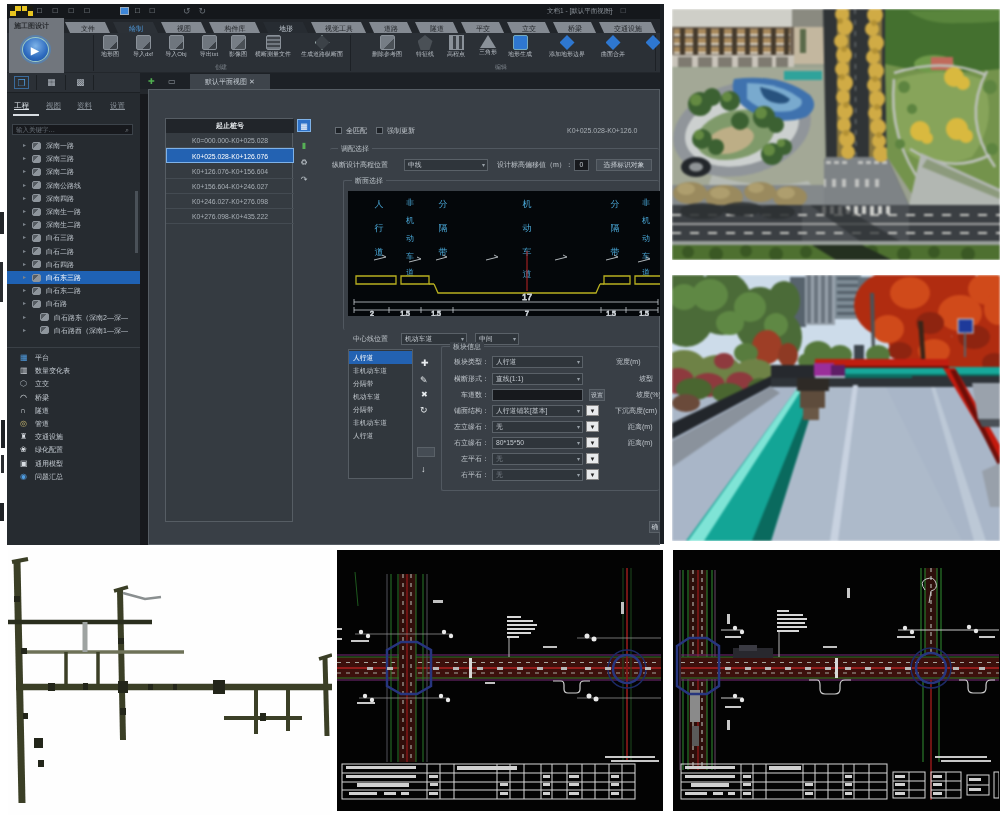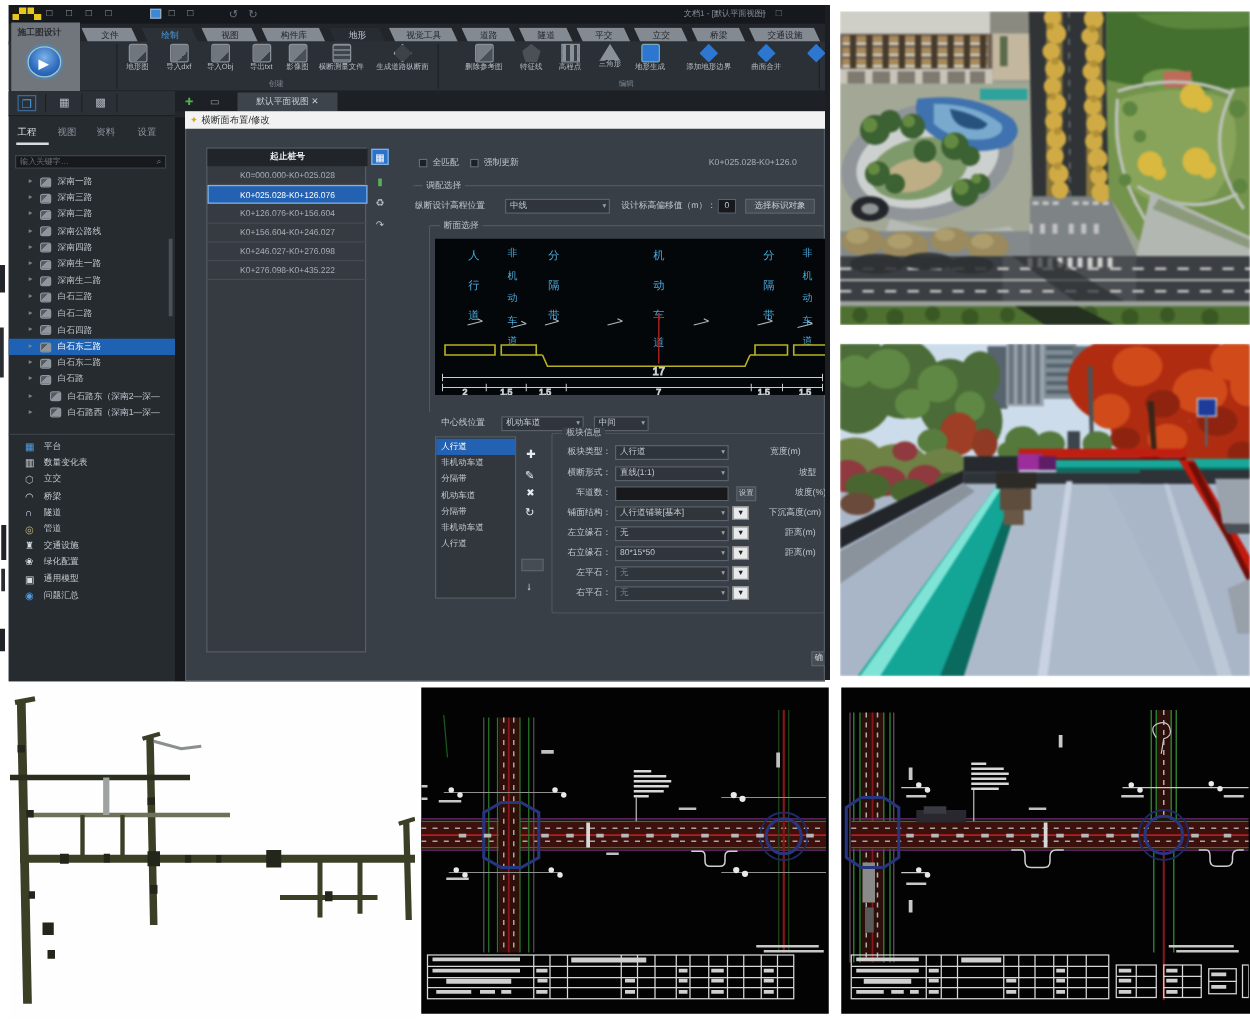--- a/index.html
+++ b/index.html
@@ -34,21 +34,21 @@
 #appbtn .t{position:absolute;left:5px;top:3px;color:#2c2f33;font-size:7px;font-weight:bold;}
 #appbtn .circ{position:absolute;left:13px;top:19px;width:27px;height:25px;border-radius:50%;background:radial-gradient(circle at 50% 35%,#7db3e8,#2e6bbf 60%,#1d4f9a);border:1px solid #9cc;box-shadow:0 0 0 2px #5a80aa;}
 #appbtn .arr{position:absolute;left:22px;top:27px;color:#fff;font-size:10px;font-weight:bold;}
 #docbar{left:133px;top:69px;width:520px;height:16px;background:#1d2126;}
 #doctab{position:absolute;left:50px;top:1px;width:80px;height:16px;background:#3e444b;color:#c3cad1;font-size:7px;line-height:16px;text-align:center;}
 
 #lpanel{left:0;top:69px;width:133px;height:472px;background:#262b30;}
 #minibar{position:absolute;left:0;top:0;width:133px;height:20px;background:#2b3036;border-bottom:1px solid #1c2024;}
 .mbtn{position:absolute;top:3px;width:15px;height:13px;color:#aeb5bd;font-size:9px;line-height:13px;text-align:center;}
 #ltabs{position:absolute;left:0;top:22px;width:133px;height:22px;}
-.ltab{position:absolute;top:6px;color:#8b939b;font-size:7.5px;}
+.ltab{position:absolute;top:6px;color:#8b939b;font-size:7.5px;text-decoration:underline;}
 .ltab.on{color:#dde3e8;}
 #lsearch{position:absolute;left:5px;top:51px;width:121px;height:11px;background:#17191d;border:1px solid #3c434a;color:#6a727a;font-size:6.5px;line-height:9px;padding-left:3px;}
 #tree{position:absolute;left:0;top:64px;width:133px;height:212px;font-size:7px;color:#bfc6cd;}
 .ti{position:absolute;left:0;width:133px;height:13px;line-height:13px;white-space:nowrap;}
 .ti .ar{position:absolute;left:16px;color:#7b828a;font-size:6px;}
 .ti .ic{position:absolute;left:25px;top:2.5px;width:9px;height:8px;border:1px solid #8e959c;border-radius:2px;background:linear-gradient(135deg,#555b61 40%,#8e959c 40%);}
 .ti .tx{position:absolute;left:39px;}
 .ti.sel{background:#1f62b4;color:#fff;}
 #llist{position:absolute;left:0;top:274px;width:133px;height:160px;font-size:7px;color:#c3cad1;border-top:1px solid #3a4046;}
 .li{position:absolute;left:0;width:133px;height:13px;line-height:13px;}
@@ -279,21 +279,20 @@
         <div class="li" style="top:121.8px;">
             <span class="ic" style="color:#4f9ce0;">◉</span>
             <span class="tx">问题汇总</span>
           </div>
       </div>
     </div>
 
     <div class="abs" style="left:133px;top:90px;width:8px;height:451px;background:#17191d;"></div>
 
     <div id="dlg" class="abs">
-      <div id="dlgtitle"><span style="color:#d8a820;margin:0 3px 0 4px;">✦</span>横断面布置/修改</div>
       <div id="dlgbody">
 
         <div id="stable">
           <div class="hd">起止桩号</div>
           <div class="srow" style="top:14px;">K0=000.000-K0+025.028</div>
           <div class="srow sel" style="top:29px;">K0+025.028-K0+126.076</div>
           <div class="srow" style="top:45px;">K0+126.076-K0+156.604</div>
           <div class="srow" style="top:60px;">K0+156.604-K0+246.027</div>
           <div class="srow" style="top:75px;">K0+246.027-K0+276.098</div>
           <div class="srow" style="top:90px;">K0+276.098-K0+435.222</div>

